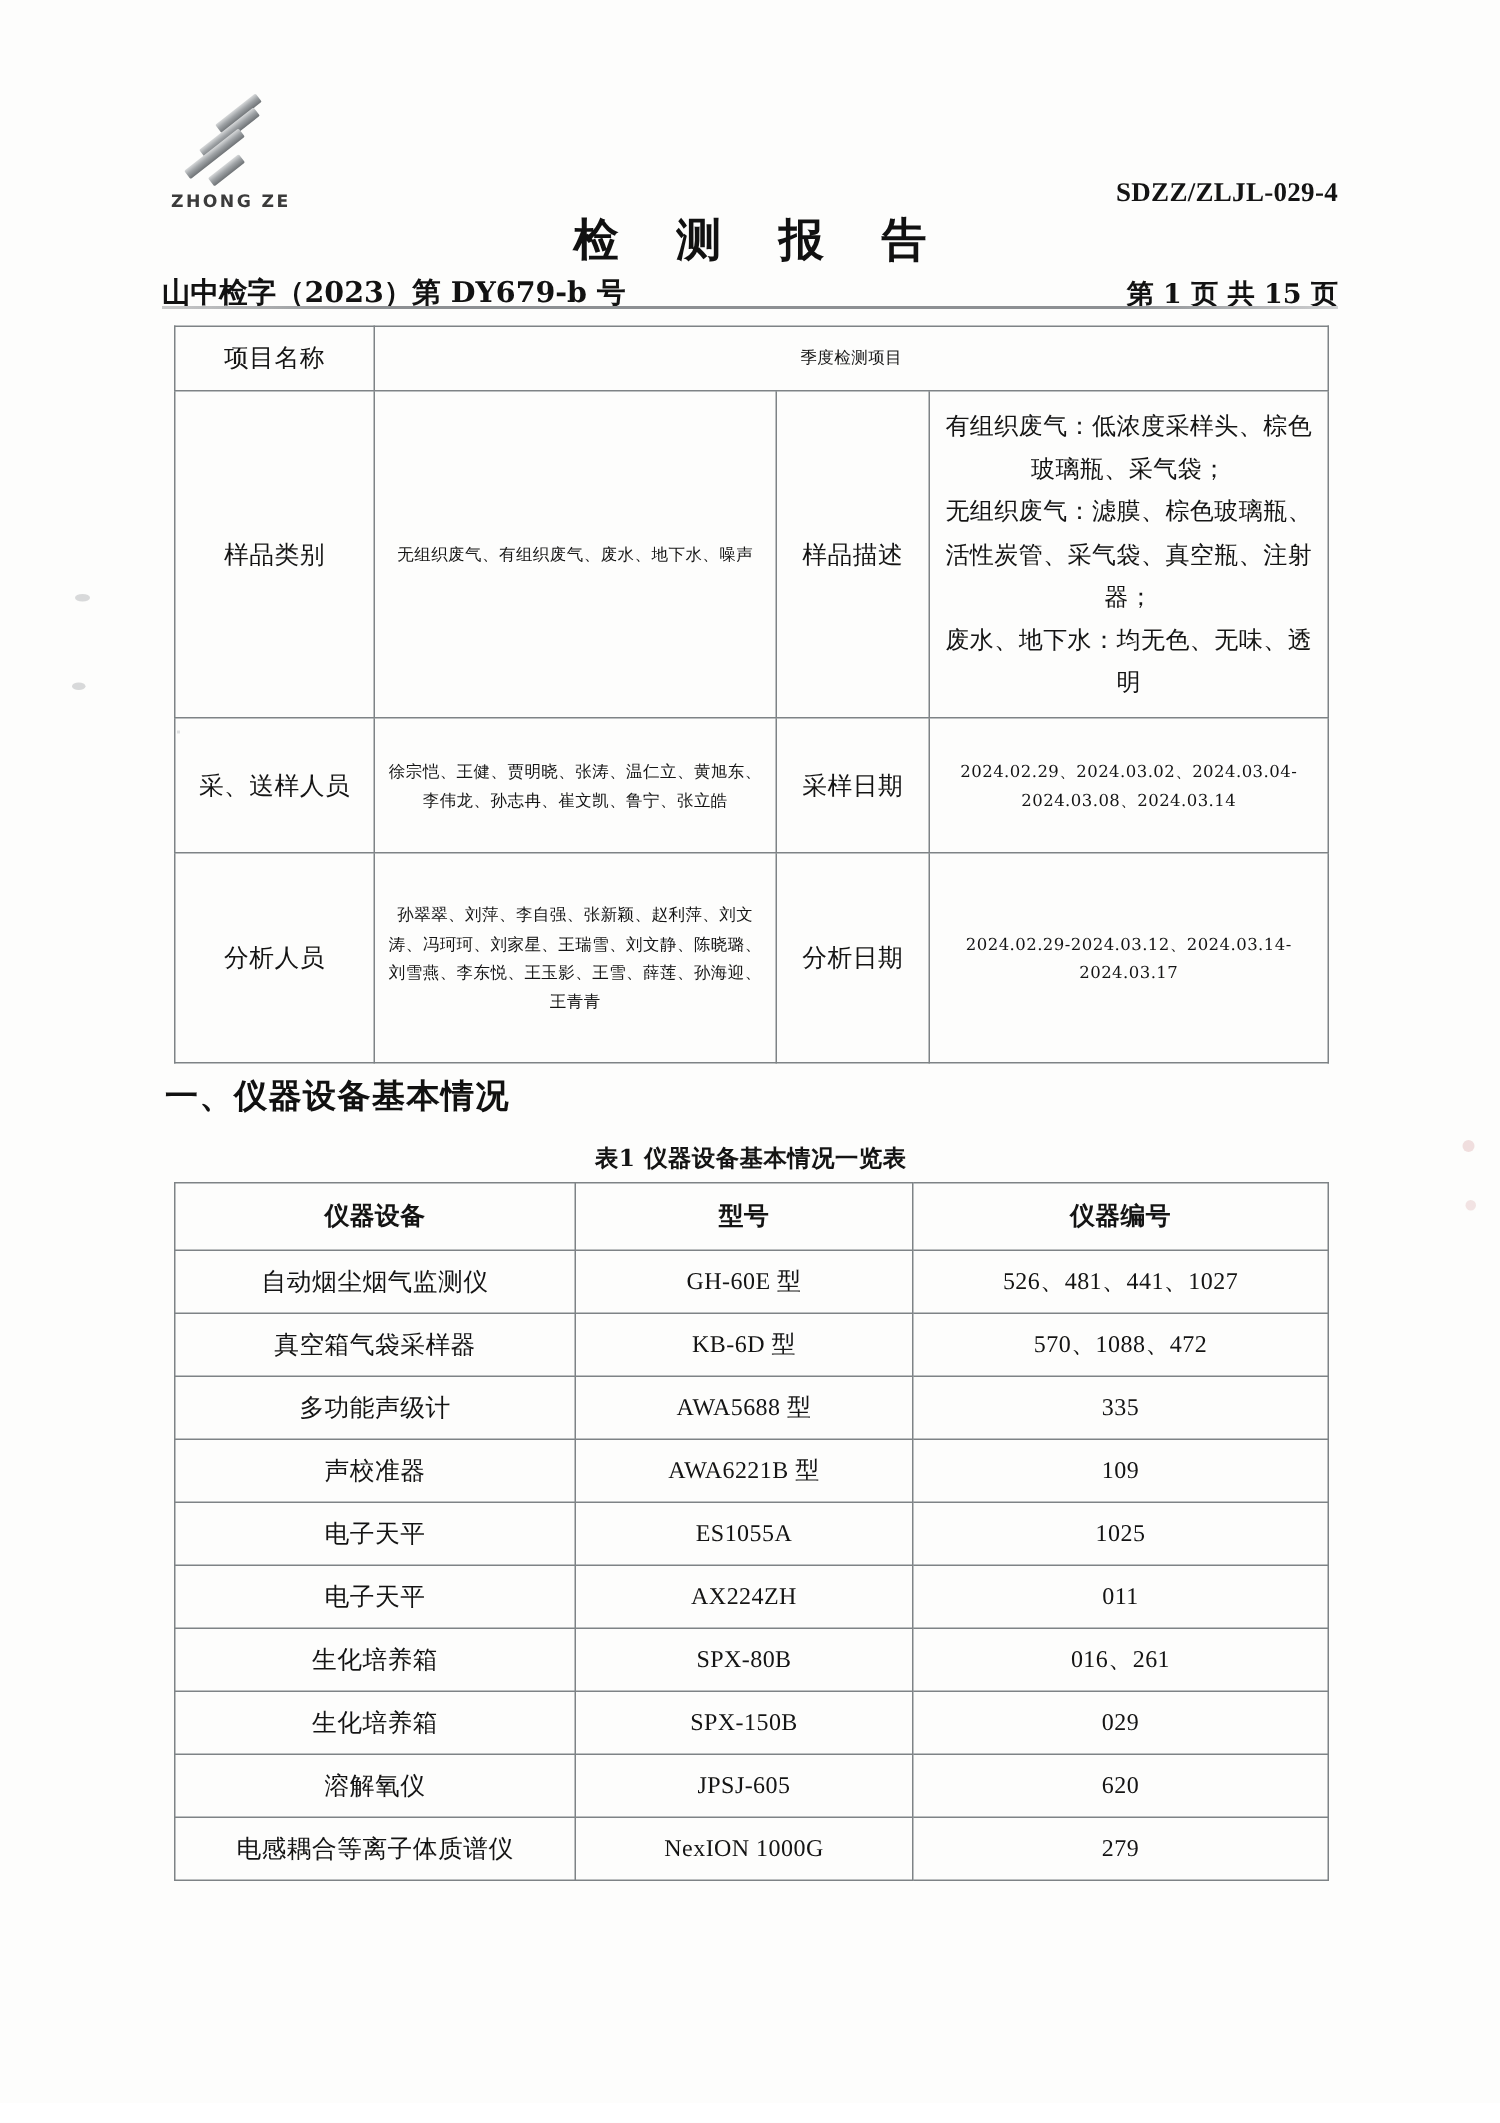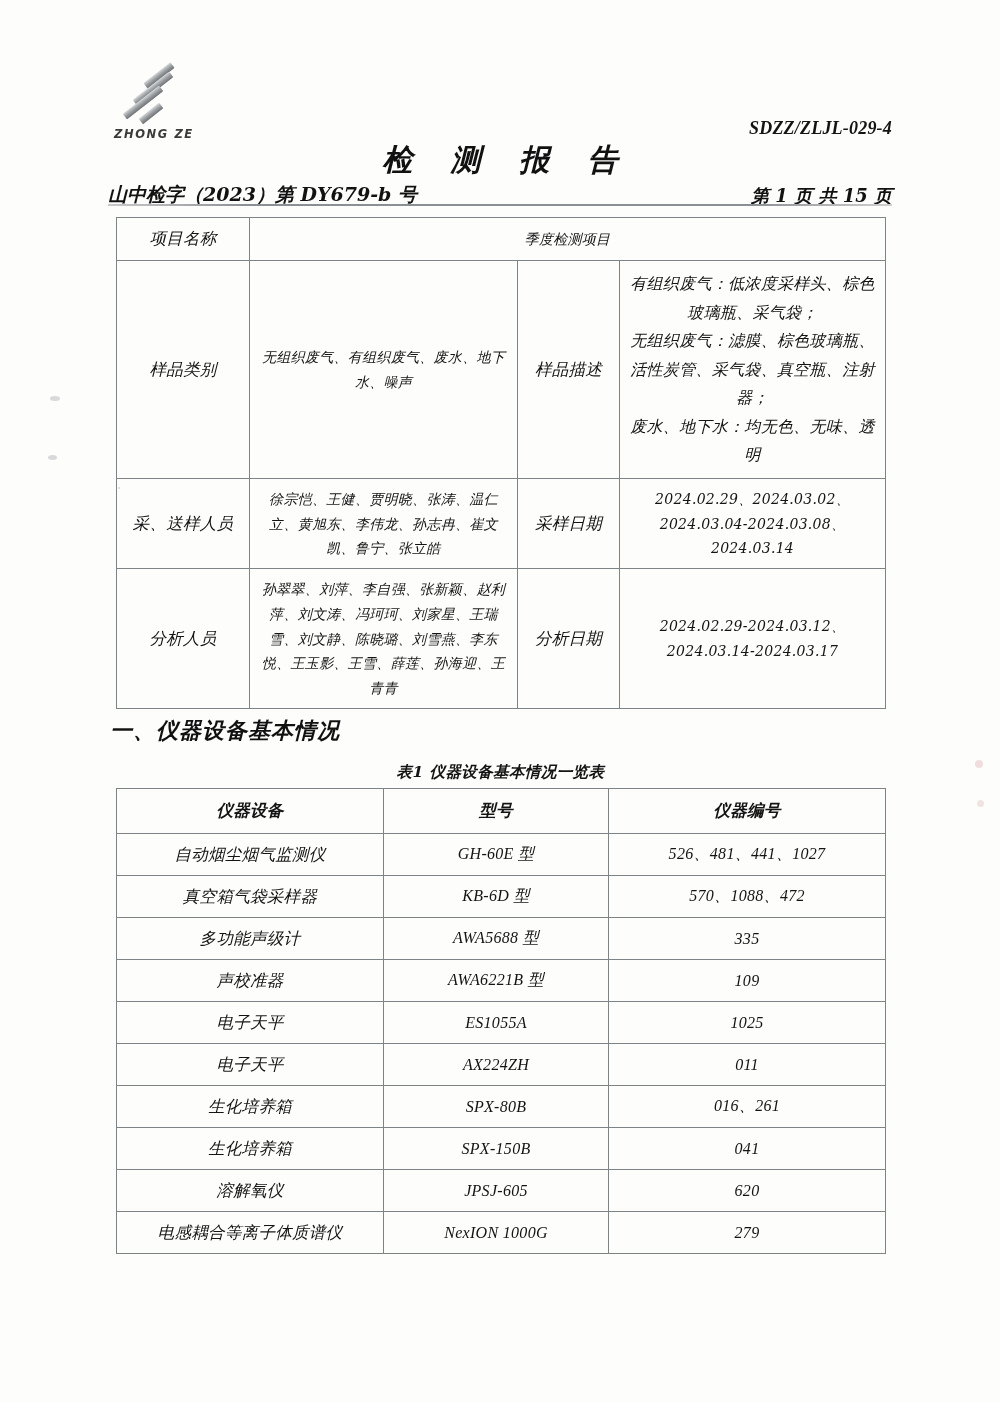--- a/index.html
+++ b/index.html
@@ -9,21 +9,20 @@
     background:#ffffff;
     font-family:"DejaVu Serif","Liberation Serif",serif;
     color:#1a1a1a;
     position:relative;
     overflow:hidden;
   }
   .page{
     position:absolute;
     left:0;top:0;width:1000px;height:1402px;
     background:#fdfdfc;
-    font-style:italic;
   }
   
   .scan-spot{position:absolute;background:#b9bcbd;opacity:.55;border-radius:50%;}
   .edge-tick{position:absolute;background:#9aa0a3;opacity:.7;}
 
   
   .header{
     position:absolute;left:108px;top:62px;width:784px;height:140px;
   }
   .logo{
@@ -69,21 +68,21 @@
   }
 
   
   table{border-collapse:collapse;table-layout:fixed;border-radius:22px;}
   .info-table{
     position:absolute;left:116px;top:217px;width:769px;
   }
   .info-table td{
     border:1px solid #7e8386;
     padding:7px 8px;
-    font-size:14px;
+    font-size:11px;
     line-height:1.72;
     text-align:center;
     vertical-align:middle;
     color:#141414;
     letter-spacing:.3px;
   }
   .info-table td.label{font-size:16.5px;}
   .info-table td.desc{text-align:center;line-height:1.78;font-size:16px;}
   .info-table td.multi{line-height:1.76;}
 
@@ -228,21 +227,21 @@
         <td class="sn">011</td>
       </tr>
       <tr>
         <td>生化培养箱</td>
         <td class="model">SPX-80B</td>
         <td class="sn">016、261</td>
       </tr>
       <tr>
         <td>生化培养箱</td>
         <td class="model">SPX-150B</td>
-        <td class="sn">041</td>
+        <td class="sn">029</td>
       </tr>
       <tr>
         <td>溶解氧仪</td>
         <td class="model">JPSJ-605</td>
         <td class="sn">620</td>
       </tr>
       <tr>
         <td>电感耦合等离子体质谱仪</td>
         <td class="model">NexION 1000G</td>
         <td class="sn">279</td>

